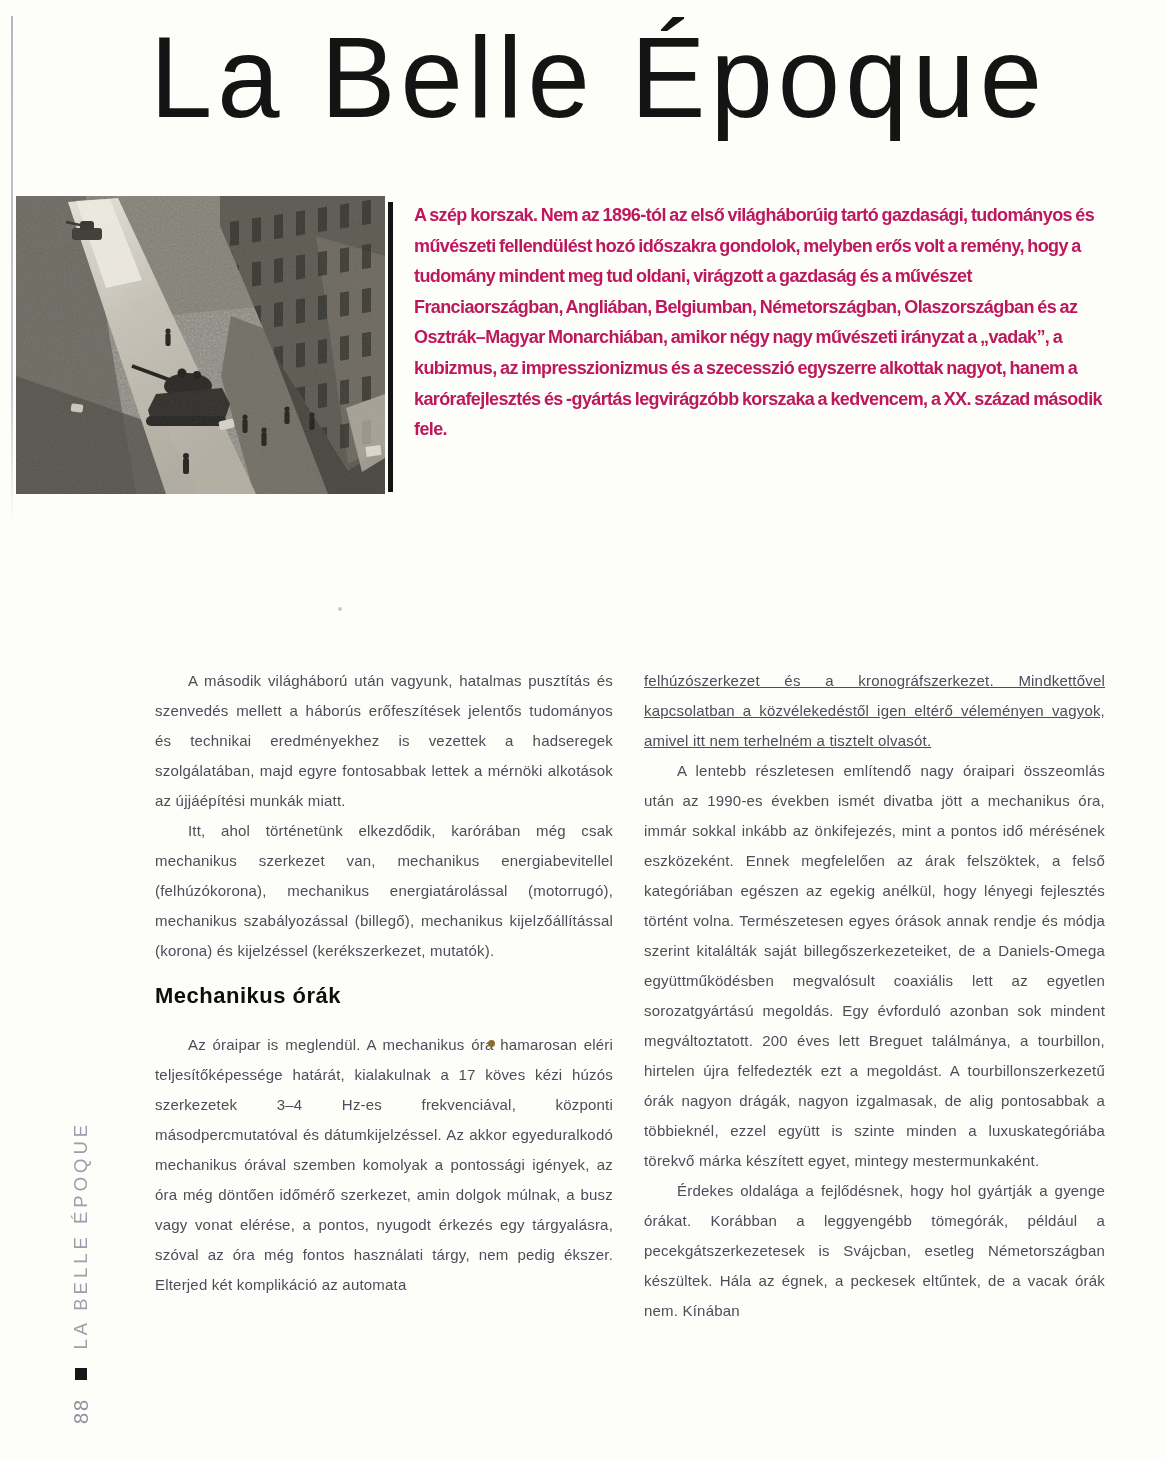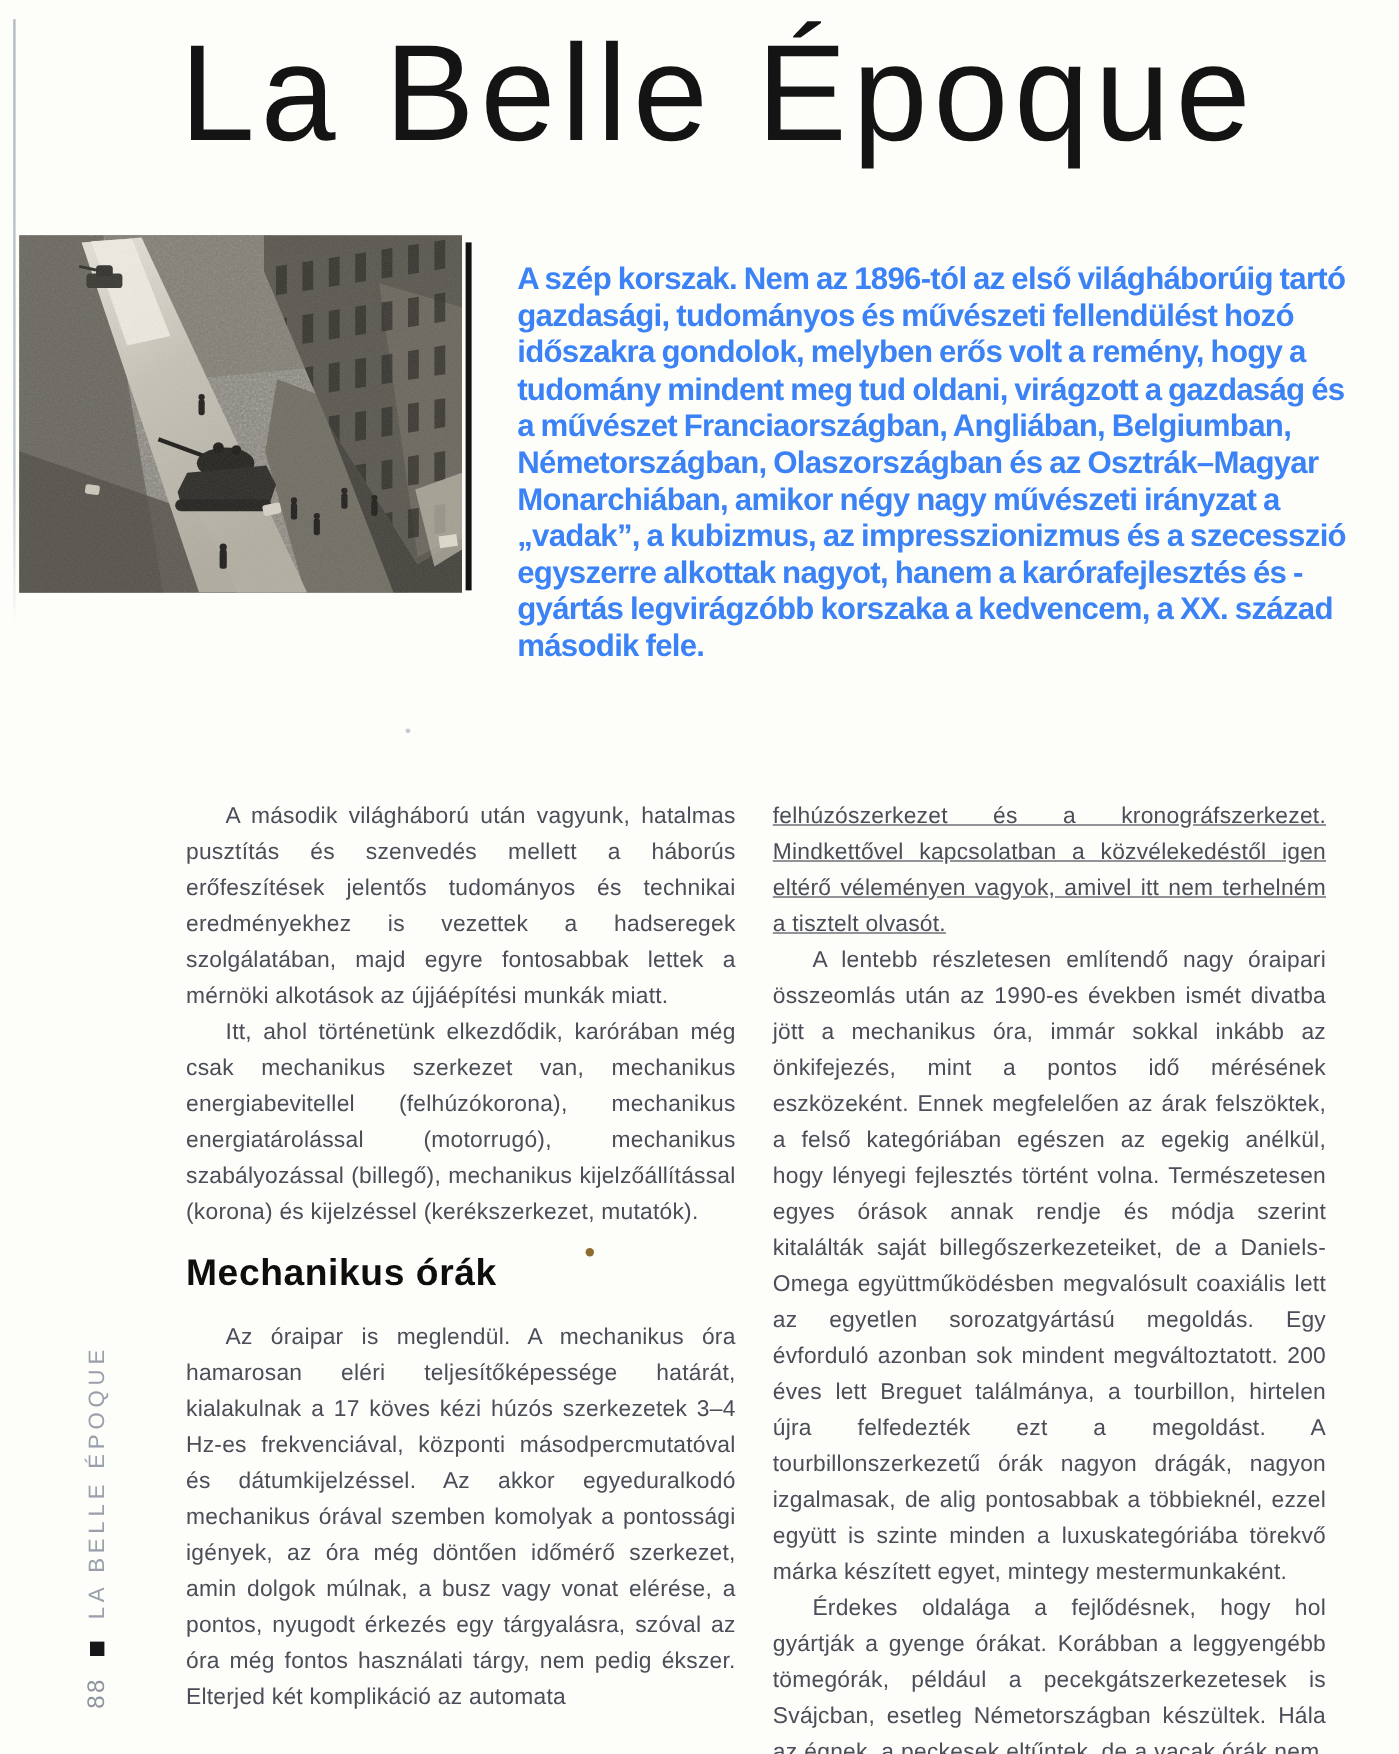--- a/index.html
+++ b/index.html
@@ -26,35 +26,35 @@
   .photo {
     position:absolute; left:16px; top:196px; width:369px; height:298px;
     margin:0; overflow:hidden; background:#7f7c74;
   }
   .photo svg { display:block; width:100%; height:100%; }
   .rule {
     position:absolute; left:388px; top:202px; width:5px; height:290px;
     background:#131313;
   }
   .intro {
-    position:absolute; left:414px; top:200px; width:706px; margin:17px;
-    font-size:26px; font-weight:700; line-height:30.6px;
-    letter-spacing:-0.6px; word-spacing:-1px; color:#3b82f6;
+    position:absolute; left:414px; top:200px; width:706px; margin:0;
+    font-size:18px; font-weight:700; line-height:30.6px;
+    letter-spacing:-0.6px; word-spacing:-1px; color:#be185d;
   }
   .col { position:absolute; top:666px; }
   .col-left  { left:155px; width:458px; }
   .col-right { left:644px; width:461px; }
   .col p {
     margin:0; text-indent:33px; text-align:justify;
-    font-size:19px; line-height:30px; letter-spacing:0.2px;
+    font-size:15px; line-height:30px; letter-spacing:0.2px;
     color:#4b4e58;
   }
   .col p.noindent { text-indent:0;text-decoration:underline; }
   .heading {
-    margin:17px 0 21px; font-size:31px; font-weight:700;
+    margin:17px 0 21px; font-size:22px; font-weight:700;
     letter-spacing:0.5px; color:#0e0e0e;
   }
   .dot {
     position:absolute; left:488px; top:1040px; width:7px; height:7px;
     border-radius:50%; background:#8e6b2f;
   }
   .sidebar {
     position:absolute; left:70px; top:1128px; height:296px;
     writing-mode:vertical-rl; transform:rotate(180deg);
     font-size:18.5px; letter-spacing:4px; color:#9aa0ab;

